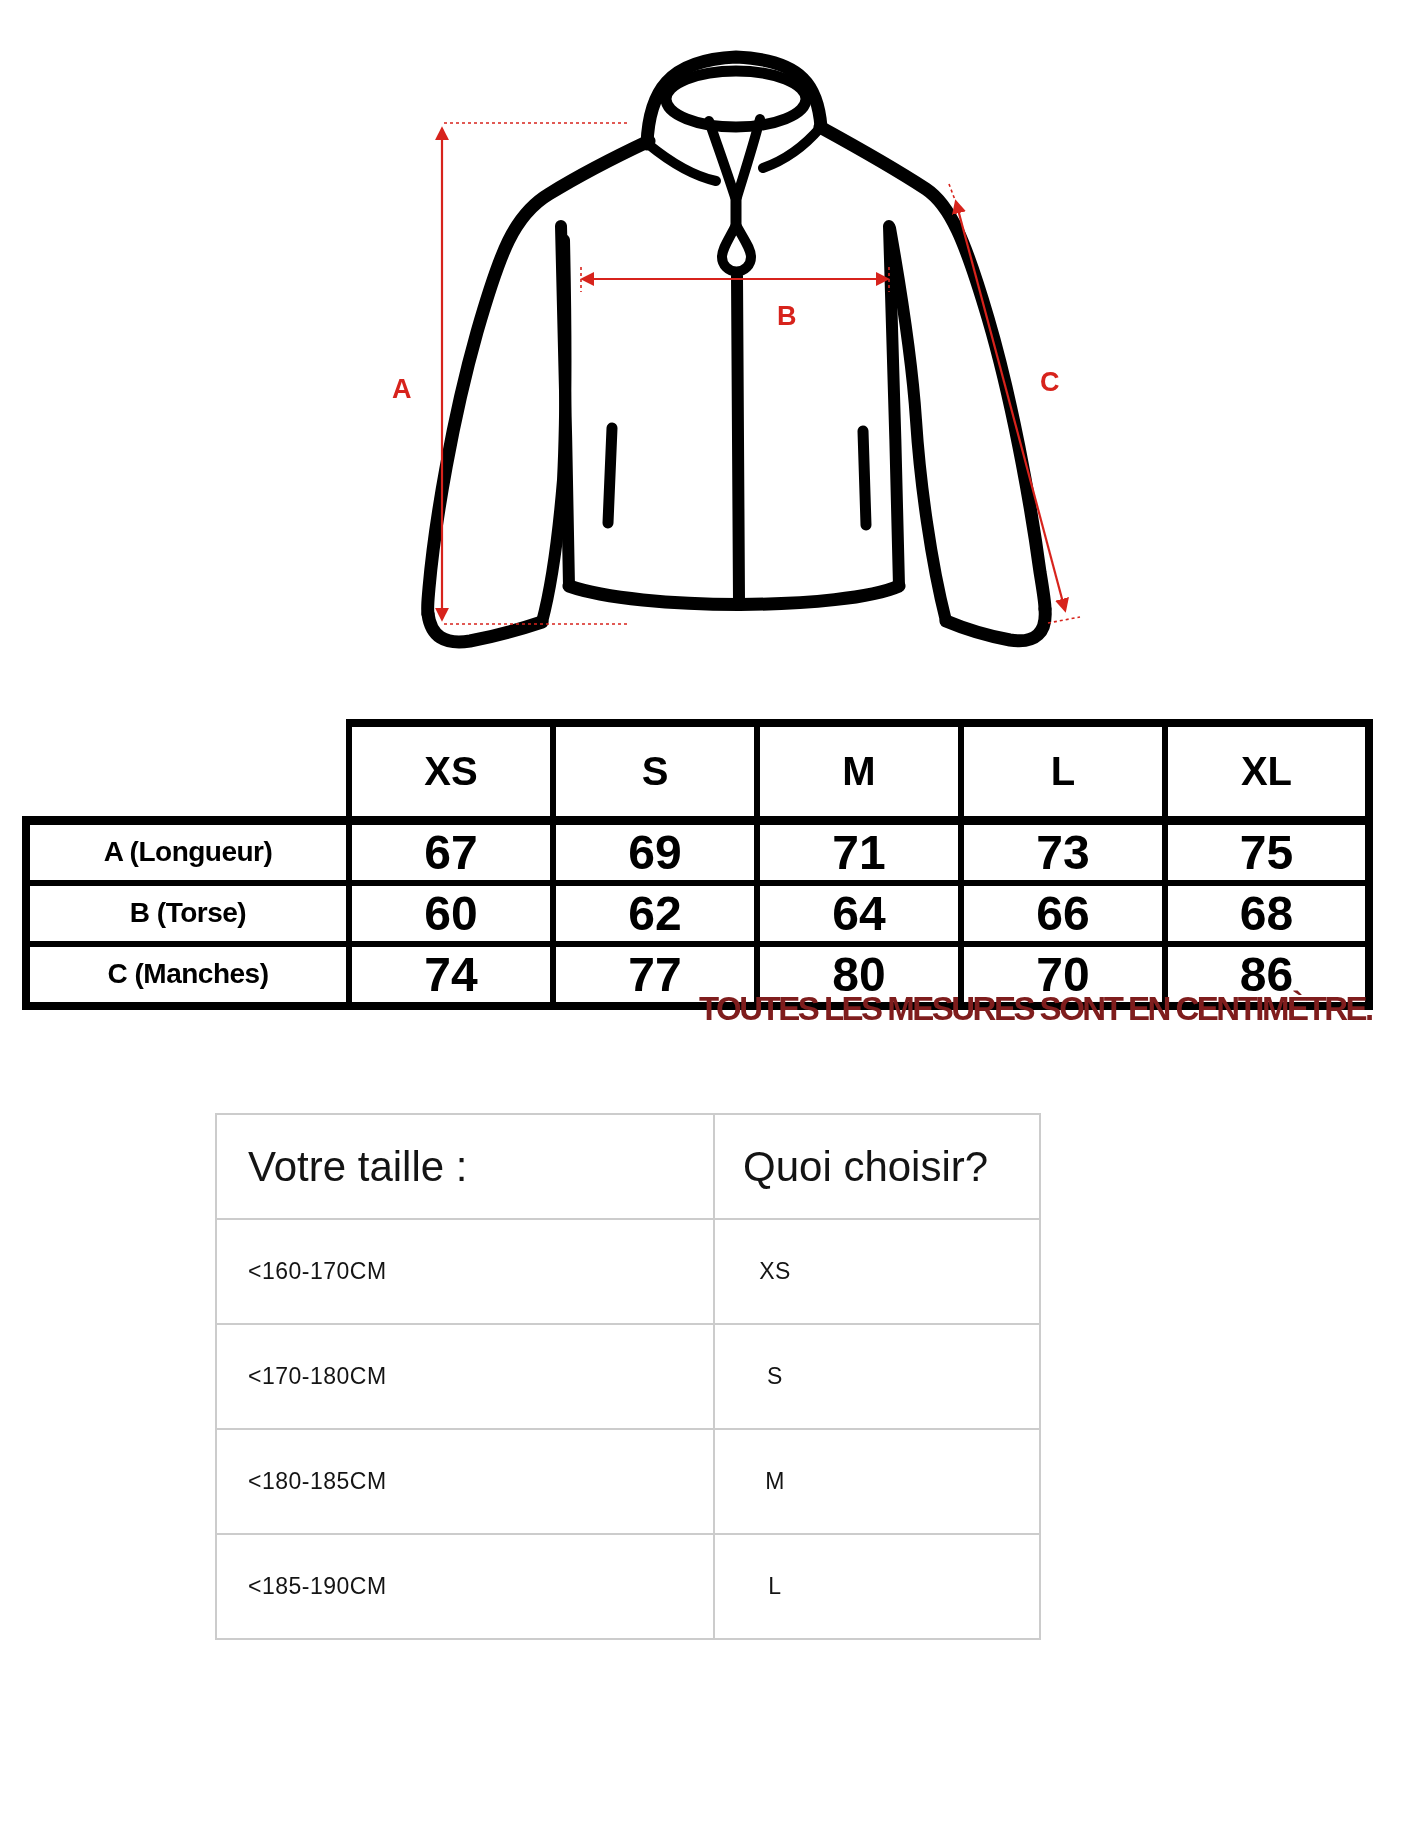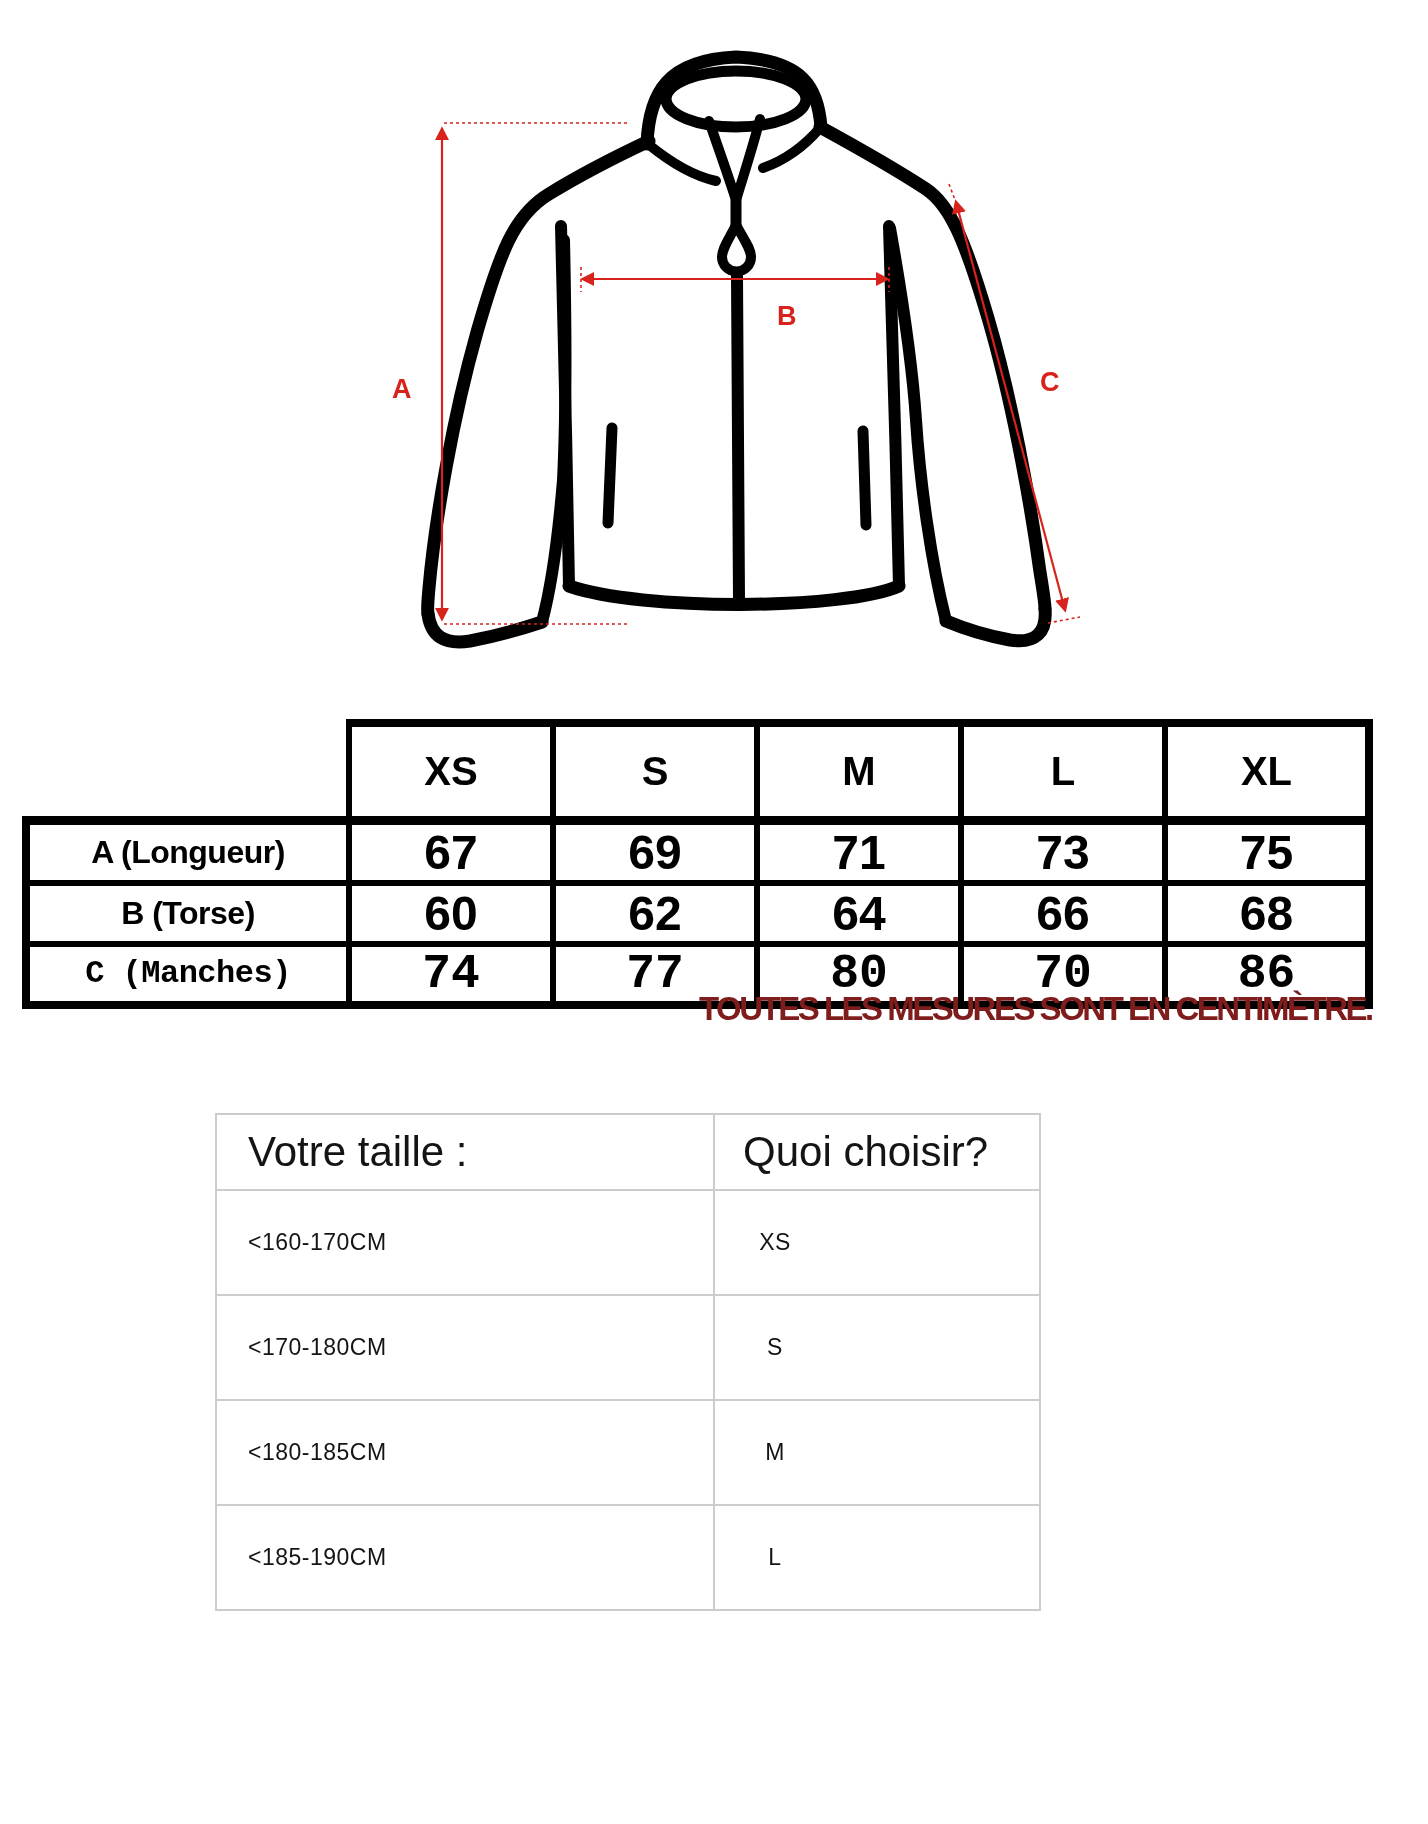--- a/index.html
+++ b/index.html
@@ -33,44 +33,44 @@
     border-collapse: collapse; table-layout: fixed;
   }
   .size-table th, .size-table td {
     border: 6px solid #000;
     text-align: center; vertical-align: middle;
     font-weight: bold; color: #000;
     padding: 0;
   }
   .size-table th.size-h { font-size: 40px; border-top-width: 8px; border-bottom-width: 9px; height: 97px; }
   .size-table td.val { font-size: 48px; height: 51px; }
-  .size-table td.lab { font-size: 32px; border-left-width: 8px; letter-spacing: -0.5px; }
+  .size-table td.lab { font-size: 28px; border-left-width: 8px; letter-spacing: -0.5px; }
   .size-table .empty { border: none; background: transparent; }
   .size-table .lastcol { border-right-width: 8px; }
-  .size-table tr.lastrow td { border-bottom-width: 8px; font-family: Liberation Mono, monospace; }
+  .size-table tr.lastrow td { border-bottom-width: 8px; }
   .size-table tr.firstrow td { border-top-width: 9px; }
 
   .measures-note {
     position: absolute; left: 699px; top: 990px;
     font-size: 33px; font-weight: bold; color: #7f1d1d;
     letter-spacing: -2.5px; white-space: nowrap;
   }
 
   
   .fit-table {
     position: absolute; left: 215px; top: 1113px;
     border-collapse: collapse; table-layout: fixed;
     color: #141414;
   }
   .fit-table th, .fit-table td {
     border: 2px solid #cccccc;
     text-align: left; vertical-align: middle;
     font-weight: 400; padding: 0;
   }
-  .fit-table th { height: 76px; font-size: 42px; }
+  .fit-table th { height: 105px; font-size: 42px; }
   .fit-table td { height: 105px; font-size: 23px; letter-spacing: 0.5px; }
   .fit-table .c1 { padding-left: 31px; }
   .fit-table .c2 { padding-left: 28px; }
   .fit-size-val { display: inline-block; width: 64px; text-align: center; }
 </style>
 </head>
 <body>
 
 <div class="page">
 

